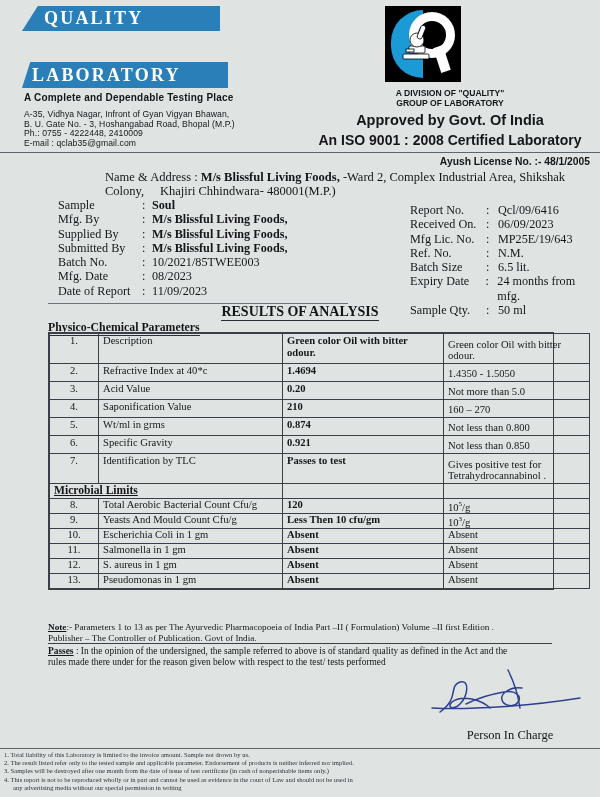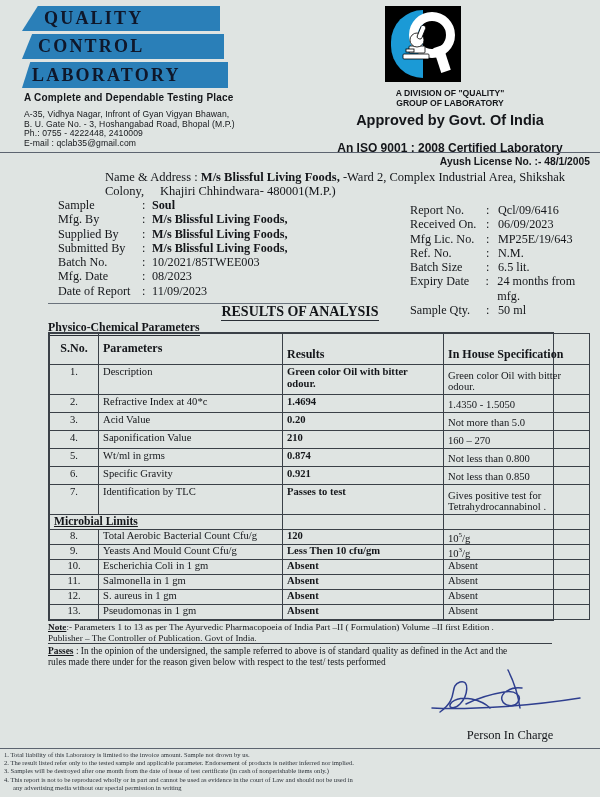--- a/index.html
+++ b/index.html
@@ -10,21 +10,21 @@
     color:#14161a;
     position:relative;
   }
   .page{position:absolute;inset:0;}
 
   
   .header{position:absolute;left:0;top:0;width:600px;height:150px;}
   .logo-wrap{position:absolute;left:22px;top:6px;width:200px;height:84px;}
   .logo-band{
     position:absolute;left:0;background:#2a7fb8;
-    color:#0f172a;font-family:"Liberation Serif",serif;font-weight:bold;
+    color:#ffffff;font-family:"Liberation Serif",serif;font-weight:bold;
     letter-spacing:2.2px;display:flex;align-items:center;
   }
   .band1{top:0;width:176px;height:25px;font-size:18px;padding-left:22px;
     clip-path:polygon(8% 0,100% 0,100% 100%,0 100%);}
   .band2{top:28px;width:186px;height:25px;font-size:18px;padding-left:16px;
     clip-path:polygon(5% 0,100% 0,100% 100%,0 100%);}
   .band3{top:56px;width:196px;height:26px;font-size:18px;padding-left:10px;
     clip-path:polygon(4% 0,100% 0,100% 100%,0 100%);}
   .tagline{position:absolute;left:24px;top:92px;font-family:"Liberation Sans",sans-serif;
     font-size:10px;font-weight:bold;letter-spacing:.2px;}
@@ -38,21 +38,21 @@
   .rlogo .qring{position:absolute;left:24px;top:6px;width:46px;height:46px;border-radius:50%;
     border:9px solid #fff;box-sizing:border-box;}
   .rlogo .qtail{position:absolute;left:52px;top:40px;width:10px;height:26px;background:#fff;
     transform:rotate(-18deg);}
   .rlogo .scope{position:absolute;left:12px;top:14px;width:40px;height:44px;}
   .rdiv{position:absolute;left:300px;top:88px;width:300px;text-align:center;
     font-family:"Liberation Sans",sans-serif;font-size:8.6px;font-weight:bold;line-height:10px;}
   .approved{position:absolute;left:300px;top:112px;width:300px;text-align:center;
     font-family:"Liberation Sans",sans-serif;font-size:14.5px;font-weight:bold;}
   .iso{position:absolute;left:300px;top:132px;width:300px;text-align:center;
-    font-family:"Liberation Sans",sans-serif;font-size:12px;font-weight:bold;margin-top:9px;}
+    font-family:"Liberation Sans",sans-serif;font-size:14px;font-weight:bold;}
   .hrule{position:absolute;left:0;top:152px;width:600px;height:1px;background:#5c6470;}
 
   
   .ayush{position:absolute;right:10px;top:156px;font-family:"Liberation Sans",sans-serif;
     font-size:10.3px;font-weight:bold;}
 
   
   .namerow{position:absolute;left:105px;top:170px;width:490px;font-size:12.5px;line-height:14px;}
   .bold{font-weight:bold;}
   .addr2{position:absolute;left:160px;top:184px;font-size:12.5px;}
@@ -116,21 +116,20 @@
   .footer .ind{padding-left:9px;}
 </style>
 </head>
 <body>
 
 <div class="page">
 
   <div class="header">
     <div class="logo-wrap">
       <div class="logo-band band1">QUALITY</div>
-      <div class="logo-band band2">CONTROL</div>
       <div class="logo-band band3">LABORATORY</div>
     </div>
     <div class="tagline">A Complete and Dependable Testing Place</div>
     <div class="addr">
       <div>A-35, Vidhya Nagar, Infront of Gyan Vigyan Bhawan,</div>
       <div>B. U. Gate No. - 3, Hoshangabad Road, Bhopal (M.P.)</div>
       <div>Ph.: 0755 - 4222448, 2410009</div>
       <div>E-mail : qclab35@gmail.com</div>
     </div>
 
@@ -244,26 +243,20 @@
   </div>
 
   <div class="rule2"></div>
 
   <div class="roa"><span>RESULTS OF ANALYSIS</span></div>
   <div class="pcp">Physico-Chemical Parameters</div>
 
   <div class="tbl">
     <table>
       <tbody>
-          <tr class="hd">
-        <td class="c-sno">S.No.</td>
-        <td class="c-par">Parameters</td>
-        <td class="c-res">Results</td>
-        <td class="c-spec">In House Specification</td>
-      </tr>
 
       <tr class="tall">
         <td class="c-sno">1.</td>
         <td class="c-par">Description</td>
         <td class="c-res b">Green color Oil with bitter odour.</td>
         <td class="c-spec spec-low">Green color Oil with bitter odour.</td>
       </tr>
       <tr class="mid">
         <td class="c-sno">2.</td>
         <td class="c-par">Refractive Index at 40*c</td>

